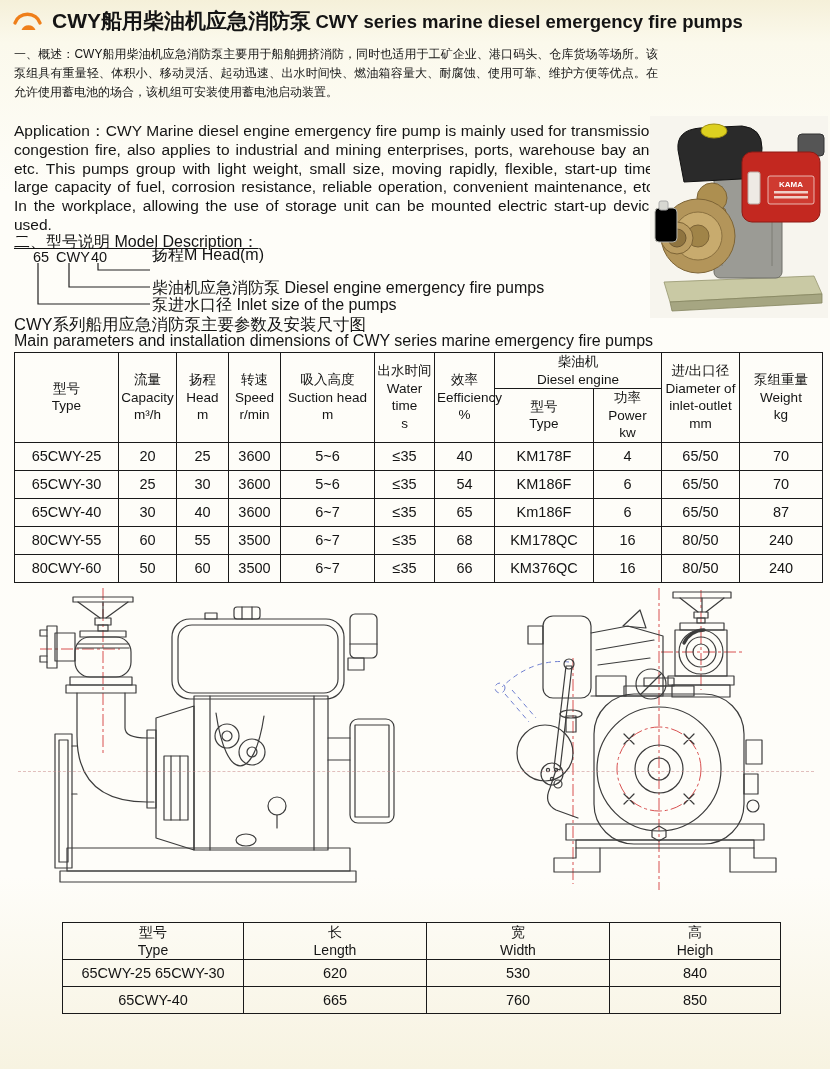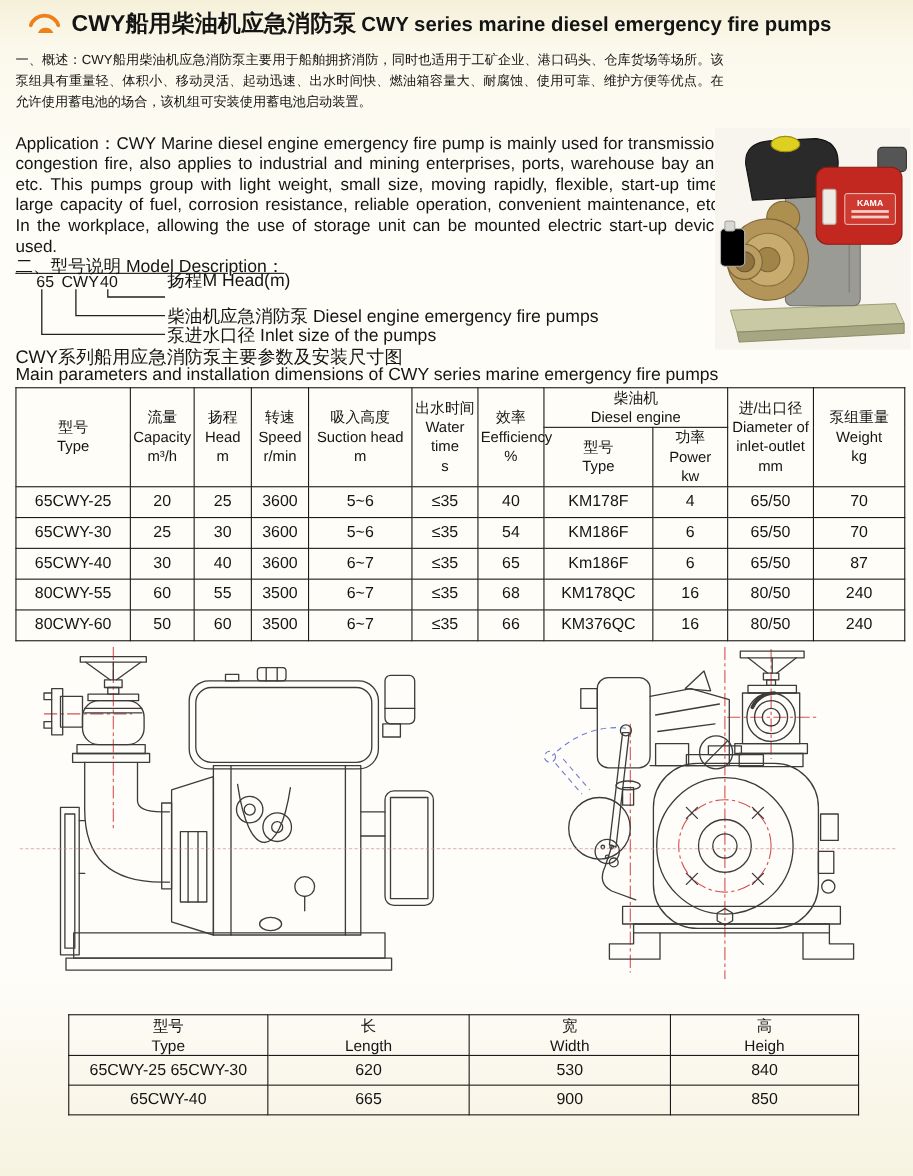--- a/index.html
+++ b/index.html
@@ -3,21 +3,21 @@
 <meta charset="utf-8">
 <style>
   * { margin:0; padding:0; box-sizing:border-box; }
   html,body { width:830px; }
   body { font-family:"Liberation Sans","DejaVu Sans",sans-serif; color:#141414; }
   .page {
     position:relative; width:830px; height:1069px; overflow:hidden;
     background:linear-gradient(180deg,#f5f0d9 0%,#fbf9ec 4%,#fefdf8 18%,#fefdf9 82%,#f7f3e1 100%);
   }
   
-  .header { position:absolute; left:24px; top:7px; display:flex; align-items:center; gap:7px; }
+  .header { position:absolute; left:11px; top:7px; display:flex; align-items:center; gap:7px; }
   .title { font-weight:bold; white-space:nowrap; letter-spacing:0; }
   .title .zh { font-size:21px; }
   .title .en { font-size:18.5px; }
   
   .para { position:absolute; left:14px; width:644px; text-align:justify; }
   .para-zh { top:45px; font-size:12px; line-height:19.2px; }
   .para-en { top:122px; font-size:15.5px; line-height:18.8px; }
   .sec-heading { position:absolute; left:14px; font-size:16.5px; white-space:nowrap; }
   
   .code-part { position:absolute; top:249px; font-size:14.5px; }
@@ -400,19 +400,19 @@
     <tbody>
         <tr>
           <td>65CWY-25 65CWY-30</td>
           <td>620</td>
           <td>530</td>
           <td>840</td>
         </tr>
         <tr>
           <td>65CWY-40</td>
           <td>665</td>
-          <td>900</td>
+          <td>760</td>
           <td>850</td>
         </tr>
       </tbody>
   </table>
 
 </div>
 
 </body></html>

